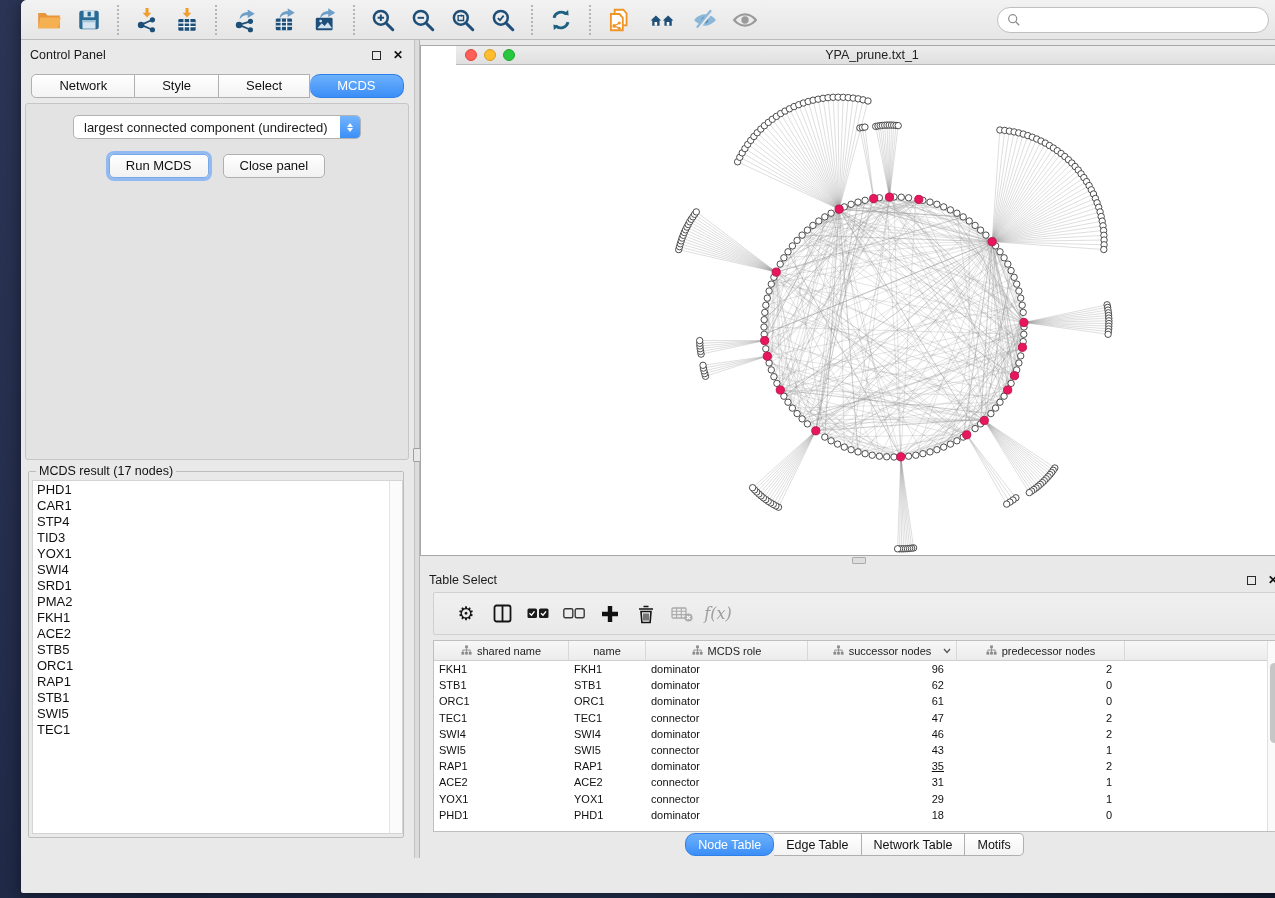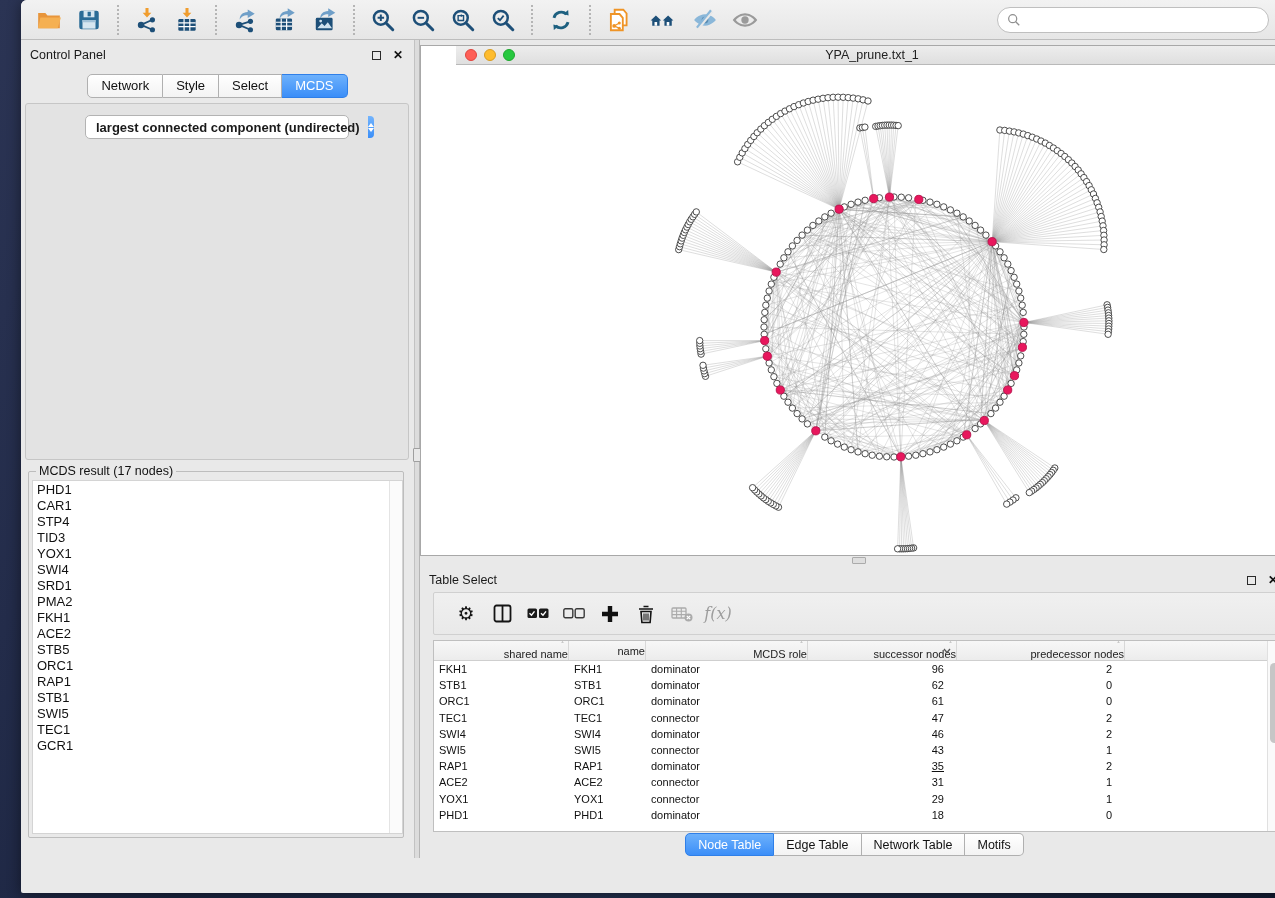--- a/index.html
+++ b/index.html
@@ -33,30 +33,30 @@
   .searchbox input { border:none; outline:none; flex:1; font-size:12px; background:transparent; }
   
   .cpanel { position:absolute; left:0; top:40px; width:393px; height:818px; background:#e9e9e9; }
   .panel-hdr { height:26px; display:flex; align-items:center; font-size:12.5px; color:#1a1a1a; padding:4px 8px 0 9px; }
   .panel-hdr .sp { flex:1; }
   .mini-btn { width:16px; height:16px; border:none; background:transparent; display:flex;
     align-items:center; justify-content:center; margin-left:6px; cursor:default; }
   .float-glyph { width:9px; height:9px; border:1.4px solid #2a2a2a; display:inline-block; }
   .close-glyph { font-size:12px; font-weight:bold; color:#111; line-height:1; }
   .seg-tabs { display:flex; justify-content:center; margin-top:8px; position:relative; z-index:2; }
-  .seg { padding:3px 13px; background:linear-gradient(#ffffff,#f3f3f3); border:1px solid #b0b0b0;
+  .seg { padding:3px 27px; background:linear-gradient(#ffffff,#f3f3f3); border:1px solid #b0b0b0;
     border-left:none; font-size:13px; color:#111; cursor:default; line-height:16px; }
   .seg:first-child { border-left:1px solid #b0b0b0; border-radius:5px 0 0 5px; }
   .seg:last-child { border-radius:0 5px 5px 0; }
-  .seg.active { background:linear-gradient(#6db1fc,#3b8ef8); color:#fff; border-color:#2f7fe8; }
+  .seg.active { background:linear-gradient(#6db1fc,#3b8ef8); color:#fff; border-color:#2f7fe8;border-radius:10px; }
   .cp-box { position:absolute; left:4px; right:5px; top:63px; height:357px;
     background:#e3e3e3; border:1px solid #c6c6c6; border-radius:3px; }
   .opt-label { text-align:center; font-size:13px; margin-top:24px; color:#111; }
-  .selectw { margin:11px auto 0; width:264px; height:24px; background:#fff; border:1px solid #b3b3b3;
-    border-radius:5px; display:flex; align-items:center; position:relative; cursor:default;font-weight:bold; }
+  .selectw { margin:11px auto 0; width:288px; height:24px; background:#fff; border:1px solid #b3b3b3;
+    border-radius:5px; display:flex; align-items:center; position:relative; cursor:default; }
   .selectw .val { flex:1; font-size:13px; padding:0 8px 0 10px; white-space:nowrap; }
   .selectw .cap { width:20px; height:22px; border-radius:0 4px 4px 0;
     background:linear-gradient(#73b4fd,#3c8ff8); display:flex; flex-direction:column;
     align-items:center; justify-content:center; gap:1px; }
   .cap .up, .cap .dn { width:0; height:0; border-left:3.5px solid transparent; border-right:3.5px solid transparent; }
   .cap .up { border-bottom:4px solid #fff; }
   .cap .dn { border-top:4px solid #fff; }
   .btn-row { display:flex; justify-content:center; gap:14px; margin-top:15px; }
   .mac-btn { font-size:13px; padding:3px 16px; background:linear-gradient(#ffffff,#f1f1f1);
     border:1px solid #b0b0b0; border-radius:5px; color:#111; cursor:default; line-height:16px; }
@@ -95,22 +95,22 @@
     background:linear-gradient(#f0f0f0,#e9e9e9); border:1px solid #d0d0d0; border-radius:2px;
     display:flex; align-items:center; padding-left:14px; gap:0; }
   .tp-btn { width:36px; height:34px; border:none; background:transparent; display:flex;
     align-items:center; justify-content:center; cursor:default; }
   .gear-glyph { font-size:19px; color:#141414; line-height:1; }
   .fx-glyph { font-family:"DejaVu Serif", serif; font-style:italic; font-size:16px; color:#9d9d9d; }
   .tablewrap { position:absolute; left:13px; top:75px; width:848px; height:192px;
     background:#fff; border:1px solid #bfbfbf; overflow:hidden; }
   .thead { display:flex; height:20px; background:linear-gradient(#f7f7f7,#ececec);
     border-bottom:1px solid #cfcfcf; }
-  .th { display:flex; align-items:flex-end; justify-content:center; gap:5px;
-    border-right:1px solid #d8d8d8; font-size:11px; color:#222; position:relative;flex-direction:column; }
+  .th { display:flex; align-items:center; justify-content:center; gap:5px;
+    border-right:1px solid #d8d8d8; font-size:11px; color:#222; position:relative; }
   .th .sort { position:absolute; right:5px; }
   .tbody .tr { display:flex; height:16.2px; align-items:center; }
   .td { font-size:11px; color:#111; padding:0 5px; overflow:hidden; white-space:nowrap; }
   .td.num { text-align:right; padding-right:13px; }
   .tscroll { position:absolute; right:0; top:0; bottom:0; width:13px; background:#fafafa; border-left:1px solid #e0e0e0; }
   .tscroll .thumb { position:absolute; left:1.5px; width:9px; top:22px; height:80px; background:#c6c6c6; border-radius:5px; }
   .tp-tabs { position:absolute; left:0; right:0; top:268px; display:flex; justify-content:center; }
   .tp-tabs .seg { font-size:12.5px; padding:2.5px 12px; }
   
   .statusbar { position:absolute; left:0; bottom:0; right:0; height:35px; background:#ececec;
@@ -283,20 +283,24 @@
         <span class="seg active">MCDS</span>
       </div>
     <div class="cp-box">
       <div class="selectw">
         <span class="val">largest connected component (undirected)</span>
         <span class="cap">
             <span class="up"></span>
             <span class="dn"></span>
           </span>
       </div>
+      <div class="btn-row">
+        <button class="mac-btn focused">Run MCDS</button>
+        <button class="mac-btn">Close panel</button>
+      </div>
     </div>
     <div class="result-group">
       <fieldset>
         <legend>MCDS result (17 nodes)</legend>
         <ul class="result-list" id="mcds-list">
             <li>PHD1</li>
             <li>CAR1</li>
             <li>STP4</li>
             <li>TID3</li>
             <li>YOX1</li>
@@ -304,21 +308,20 @@
             <li>SRD1</li>
             <li>PMA2</li>
             <li>FKH1</li>
             <li>ACE2</li>
             <li>STB5</li>
             <li>ORC1</li>
             <li>RAP1</li>
             <li>STB1</li>
             <li>SWI5</li>
             <li>TEC1</li>
-            <li>GCR1</li>
             <div class="result-track"></div>
           </ul>
       </fieldset>
     </div>
   </div>
 
   <div class="vsplit">
       <div class="handle"></div>
     </div>
 

